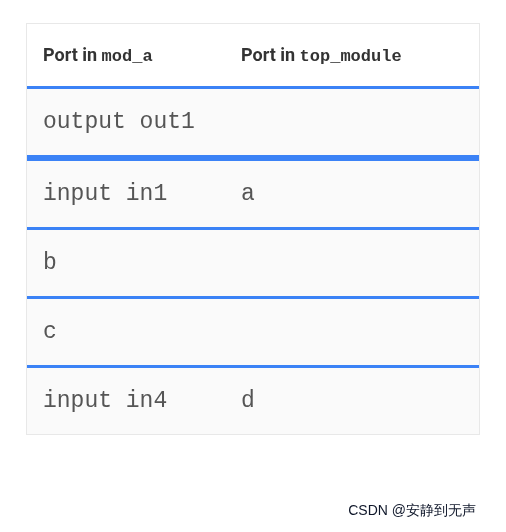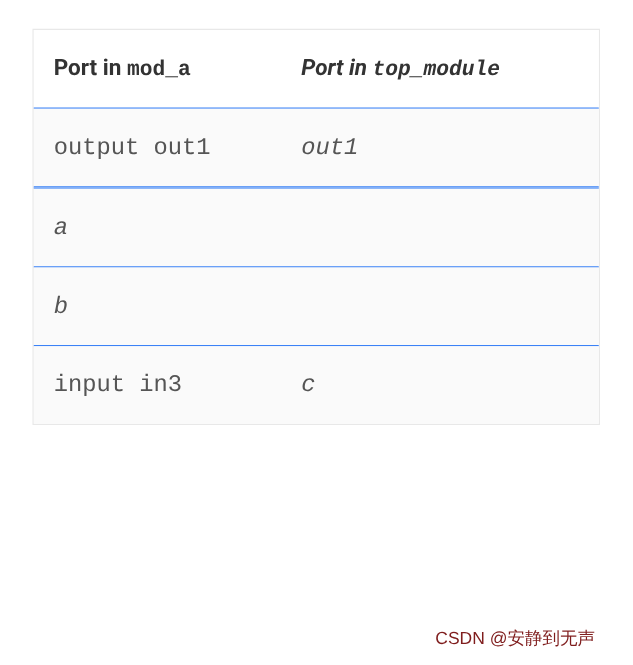--- a/index.html
+++ b/index.html
@@ -12,107 +12,111 @@
       background: #ffffff;
       padding: 0;
     }
     .table-container {
       width: 454px;
       margin: 23px 26px;
       border: 1px solid #e8e8e8;
     }
     .table-row {
       display: flex;
-      border-bottom: 1px solid #3b82f6;
+      border-bottom: 3px solid #3b82f6;
     }
     .table-row:last-child {
       border-bottom: none;
     }
     .header-row {
       background: #ffffff;
     }
     .data-row {
       background: #fafafa;
     }
     .cell {
       padding: 20px 16px;
       flex: 1;
     }
     .cell-left {
       flex: 0 0 198px;
     }
     .cell-right {
       flex: 1;
-      font-style: italic;
     }
     .header-text {
       font-weight: 700;
       color: #333333;
       font-size: 18px;
     }
     .code-text {
       font-family: "SFMono-Regular", Consolas, "Liberation Mono", Menlo, Courier, monospace;
       color: #333333;
       font-size: 17px;
     }
     .data-text {
       font-family: "SFMono-Regular", Consolas, "Liberation Mono", Menlo, Courier, monospace;
       color: #555555;
-      font-size: 19px;
+      font-size: 23px;
     }
     .watermark {
       position: fixed;
       bottom: 12px;
       right: 30px;
       font-size: 14px;
-      color: #7f1d1d;
+      color: #0f172a;
       font-family: sans-serif;
     }
   </style>
 </head>
 <body>
 
 <div class="table-container">
   <div class="table-row header-row">
     <div class="cell cell-left">
       <span class="header-text">Port in </span><span class="header-text code-text">mod_a</span>
     </div>
     <div class="cell cell-right">
       <span class="header-text">Port in </span><span class="header-text code-text">top_module</span>
     </div>
   </div>
 
   <div class="table-row data-row">
     <div class="cell cell-left">
       <span class="data-text">output out1</span>
     </div>
-    <div class="cell cell-right">
-      <span class="data-text">out1</span>
-    </div>
   </div>
 
   <div class="table-row data-row">
   </div>
 
   <div class="table-row data-row">
+    <div class="cell cell-left">
+      <span class="data-text">input in1</span>
+    </div>
     <div class="cell cell-right">
       <span class="data-text">a</span>
     </div>
   </div>
 
   <div class="table-row data-row">
     <div class="cell cell-right">
       <span class="data-text">b</span>
     </div>
   </div>
 
   <div class="table-row data-row">
-    <div class="cell cell-left">
-      <span class="data-text">input in3</span>
-    </div>
     <div class="cell cell-right">
       <span class="data-text">c</span>
     </div>
   </div>
 
+  <div class="table-row data-row">
+    <div class="cell cell-left">
+      <span class="data-text">input in4</span>
+    </div>
+    <div class="cell cell-right">
+      <span class="data-text">d</span>
+    </div>
+  </div>
 </div>
 
 <div class="watermark">CSDN @安静到无声</div>
 
 </body></html>

